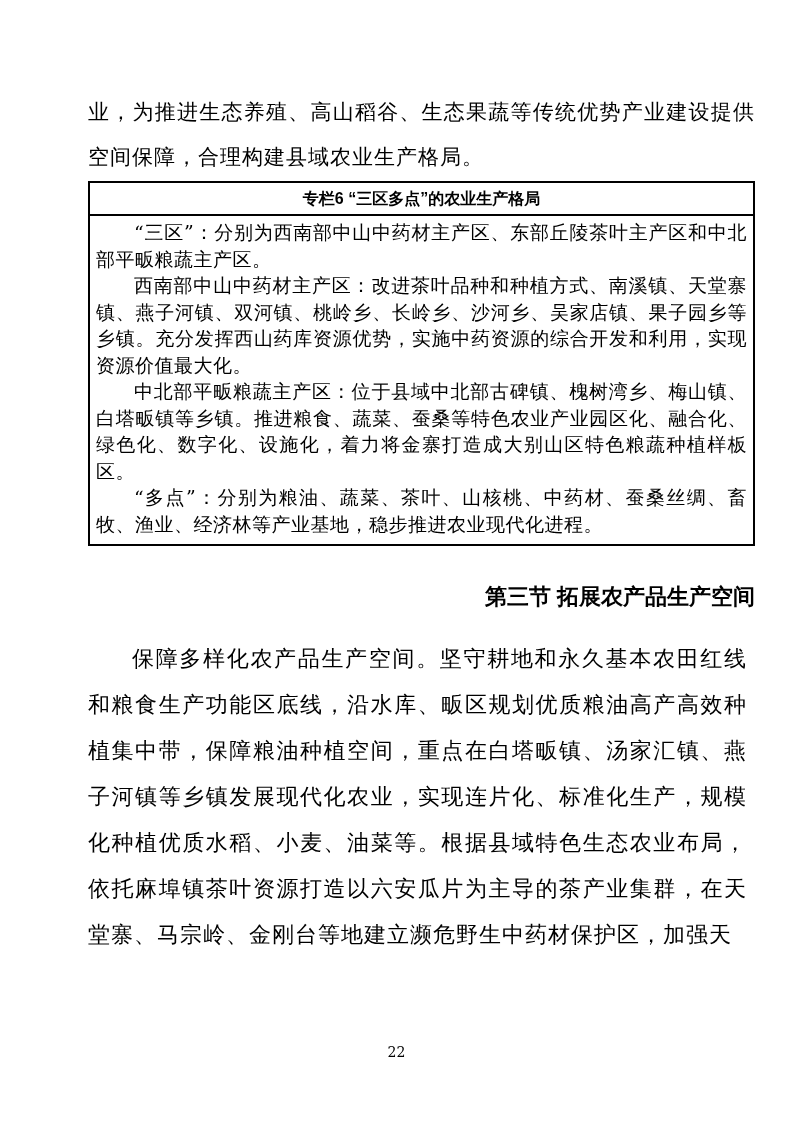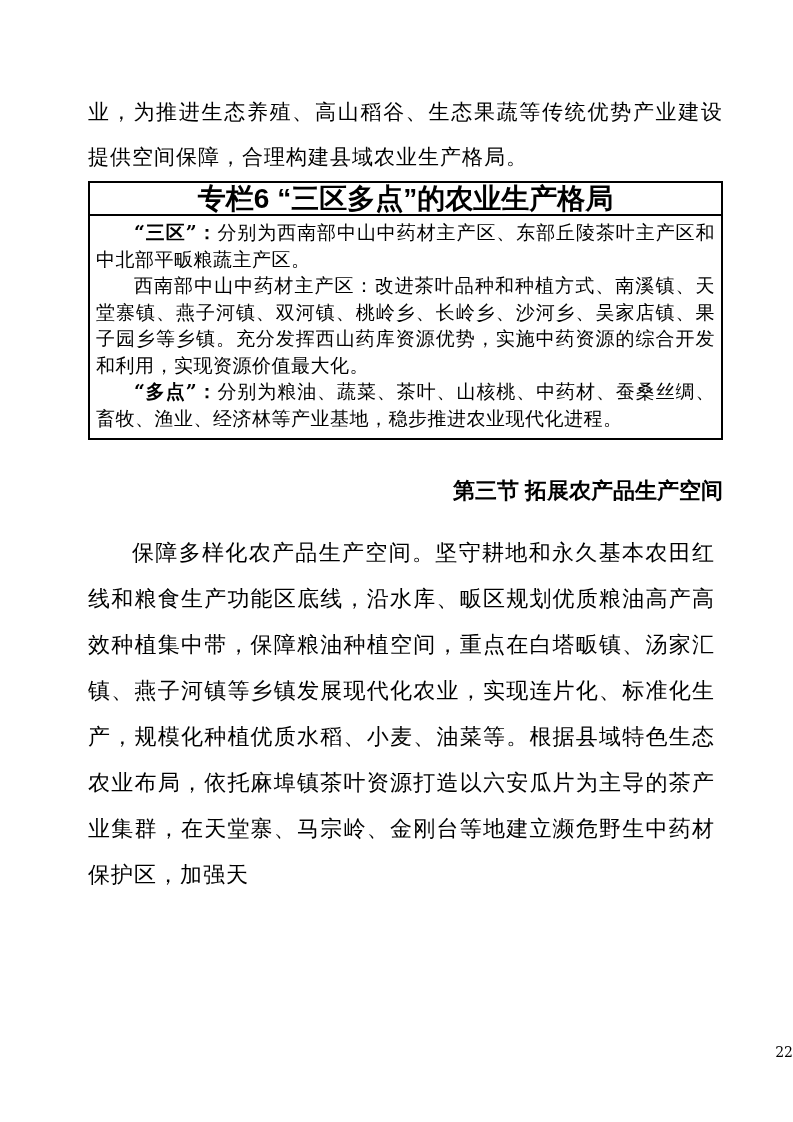--- a/index.html
+++ b/index.html
@@ -2,58 +2,58 @@
 <html><head>
 <meta charset="utf-8">
 <style>
   html, body { margin: 0; padding: 0; background: #ffffff; }
   .page {
     position: relative;
     width: 793px;
     height: 1122px;
     background: #ffffff;
     box-sizing: border-box;
-    padding: 90px 70px 0 88px;
+    padding: 90px 38px 0 88px;
     color: #000000;
     overflow: hidden;
   }
   .intro {
     font-family: "DejaVu Serif", serif;
     font-size: 21px;
     line-height: 45px;
     letter-spacing: 1px;
     text-align: justify;
     margin: 0 0 1px 0;
   }
   .column-box {
     border: 2px solid #000000;
     margin-top: 1px;
   }
   .column-box-title {
     font-family: "Liberation Sans", sans-serif;
     font-weight: bold;
-    font-size: 28px;
+    font-size: 16px;
     line-height: 27px;
     text-align: center;
     padding: 2px 0 2px 0;
     border-bottom: 2px solid #000000;
   }
   .column-box-body {
     padding: 3px 6px 7px 6px;
   }
   .box-p {
     font-family: "DejaVu Serif", serif;
     font-size: 19px;
     line-height: 26.5px;
     letter-spacing: 0.5px;
     text-align: justify;
     text-indent: 2em;
     margin: 0;
   }
-  .box-p .lead { font-weight: bold; }
+  .box-p .lead { font-weight: normal; }
   .section-heading {
     font-family: "Liberation Sans", sans-serif;
     font-weight: bold;
     font-size: 22px;
     text-align: right;
     margin: 36px 0 0 0;
   }
   .body-p {
     font-family: "DejaVu Serif", serif;
     font-size: 22px;
@@ -61,37 +61,38 @@
     letter-spacing: 1px;
     text-align: justify;
     text-indent: 2em;
     margin: 24px 8px 0 0;
   }
   .page-number {
     position: absolute;
     left: 0;
     right: 0;
     bottom: 62px;
-    text-align: right;
+    text-align: center;
     font-family: "DejaVu Serif", serif;
     font-size: 14px;
   }
 </style>
 </head>
 <body>
 
 <div class="page">
 
   <p class="intro">业，为推进生态养殖、高山稻谷、生态果蔬等传统优势产业建设提供空间保障，合理构建县域农业生产格局。</p>
 
   <div class="column-box">
     <div class="column-box-title">专栏6 “三区多点”的农业生产格局</div>
     <div class="column-box-body">
       <p class="box-p"><b class="lead">“三区”：</b><span>分别为西南部中山中药材主产区、东部丘陵茶叶主产区和中北部平畈粮蔬主产区。</span></p>
       <p class="box-p"><span>西南部中山中药材主产区：改进茶叶品种和种植方式、南溪镇、天堂寨镇、燕子河镇、双河镇、桃岭乡、长岭乡、沙河乡、吴家店镇、果子园乡等乡镇。充分发挥西山药库资源优势，实施中药资源的综合开发和利用，实现资源价值最大化。</span></p>
+      <p class="box-p"><span>中北部平畈粮蔬主产区：位于县域中北部古碑镇、槐树湾乡、梅山镇、白塔畈镇等乡镇。推进粮食、蔬菜、蚕桑等特色农业产业园区化、融合化、绿色化、数字化、设施化，着力将金寨打造成大别山区特色粮蔬种植样板区。</span></p>
       <p class="box-p"><b class="lead">“多点”：</b><span>分别为粮油、蔬菜、茶叶、山核桃、中药材、蚕桑丝绸、畜牧、渔业、经济林等产业基地，稳步推进农业现代化进程。</span></p>
     </div>
   </div>
 
   <h2 class="section-heading">第三节 拓展农产品生产空间</h2>
 
   <p class="body-p">保障多样化农产品生产空间。坚守耕地和永久基本农田红线和粮食生产功能区底线，沿水库、畈区规划优质粮油高产高效种植集中带，保障粮油种植空间，重点在白塔畈镇、汤家汇镇、燕子河镇等乡镇发展现代化农业，实现连片化、标准化生产，规模化种植优质水稻、小麦、油菜等。根据县域特色生态农业布局，依托麻埠镇茶叶资源打造以六安瓜片为主导的茶产业集群，在天堂寨、马宗岭、金刚台等地建立濒危野生中药材保护区，加强天</p>
 
   <div class="page-number">22</div>
 

